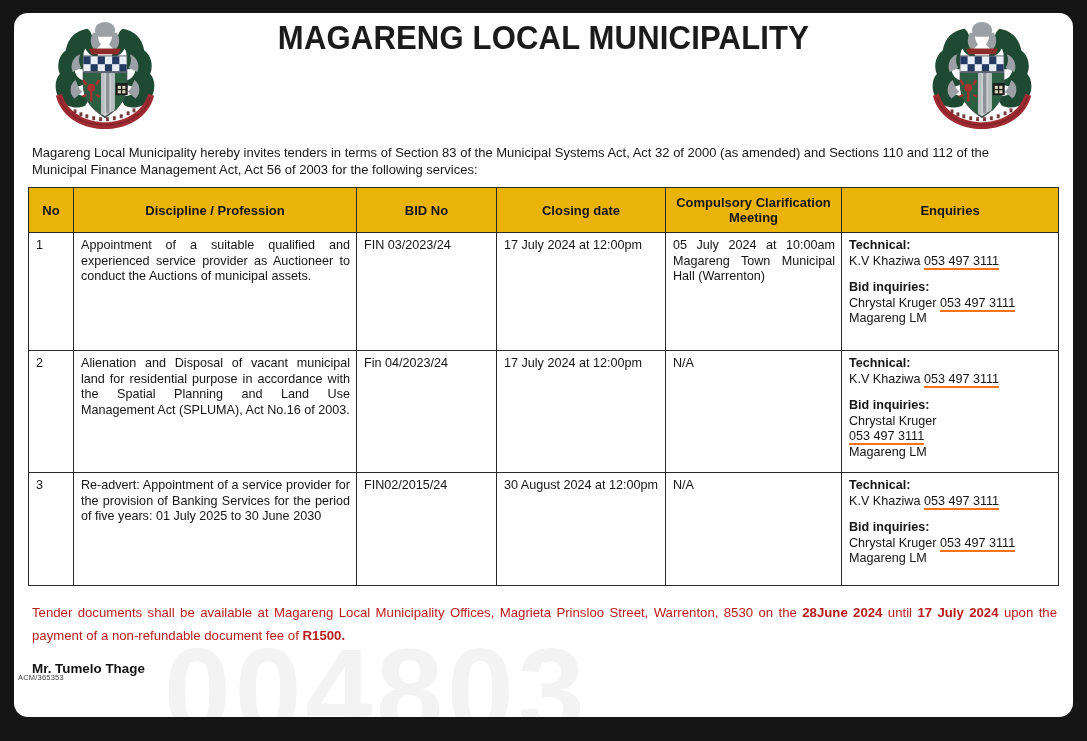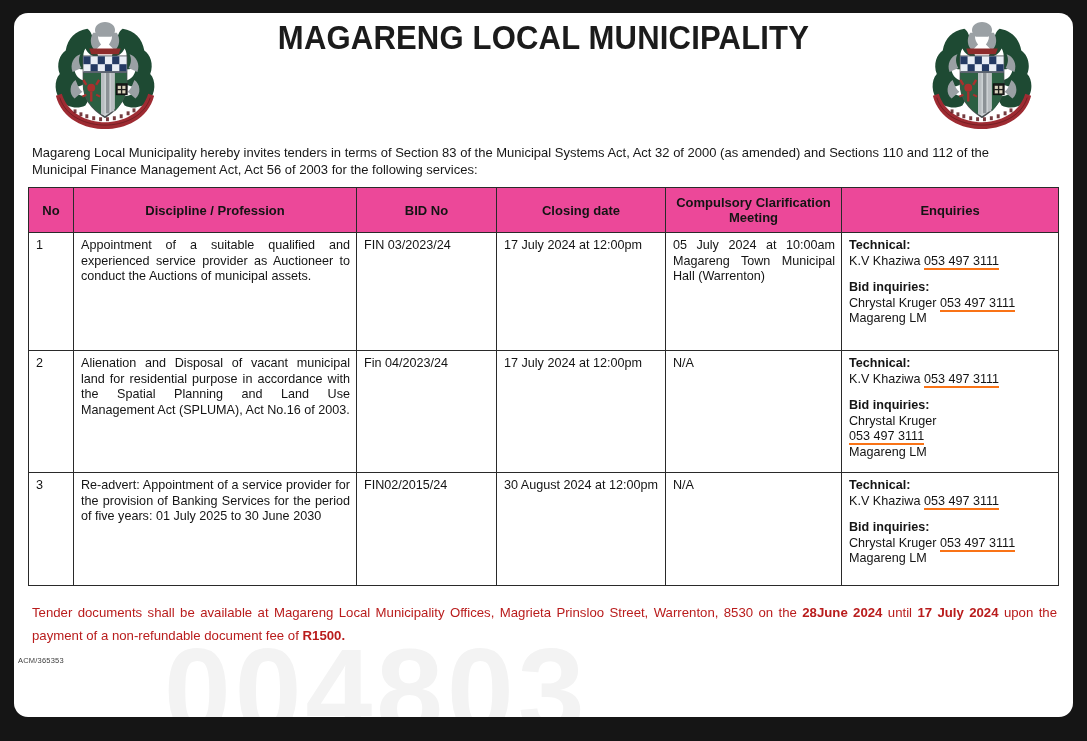--- a/index.html
+++ b/index.html
@@ -95,21 +95,21 @@
     font-size: 12.6px;
     color: #141414;
   }
   table.tender th, table.tender td {
     border: 1px solid #2a2a2a;
     vertical-align: top;
     padding: 5px 6px 5px 7px;
     box-sizing: border-box;
   }
   table.tender thead th {
-    background: #ec4899;
+    background: #eab308;
     text-align: center;
     font-weight: 700;
     font-size: 13px;
     vertical-align: middle;
     padding: 7px 4px;
     line-height: 15px;
   }
   td.c-no      { width: 45px;  }
   td.c-disc    { width: 283px; text-align: justify; text-align-last: left; line-height: 15.5px; }
   td.c-bid     { width: 175px; }
@@ -398,18 +398,19 @@
           </td>
         </tr>
 
       </tbody>
     </table>
 
     <p class="footer-note"><span>Tender documents shall be available at Magareng Local Municipality Offices, Magrieta Prinsloo Street, Warrenton, 8530 on the </span><b>28June 2024</b><span> until </span><b>17 July 2024</b><span> upon the payment of a non-refundable document fee of </span><b>R1500.</b></p>
 
 
     <div class="issued">
+      <div>Mr. Tumelo Thage</div>
     </div>
 
     <div class="ref-code">ACM/365353</div>
 
   </div>
 </div>
 
 </body></html>

